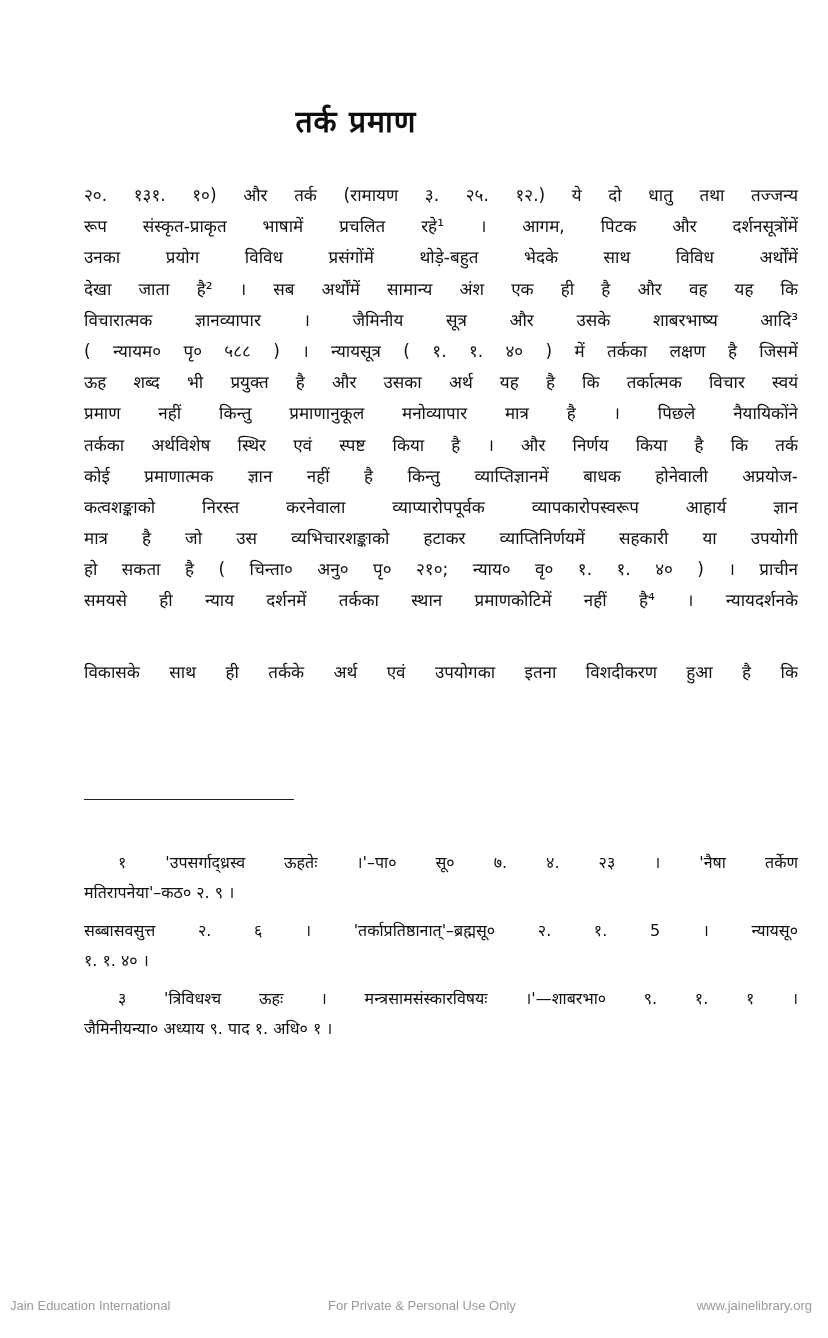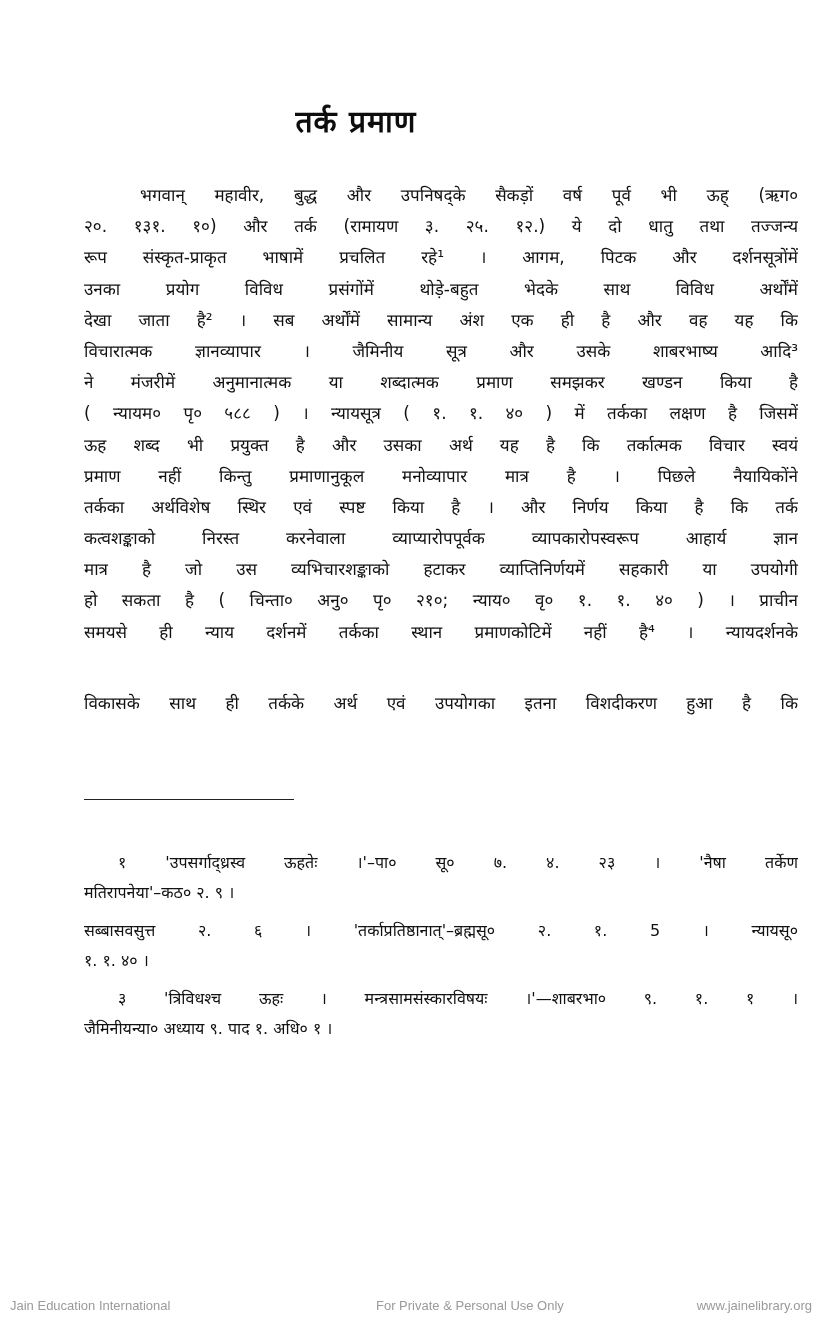--- a/index.html
+++ b/index.html
@@ -79,40 +79,39 @@
       top: 1298px;
       left: 0;
       width: 828px;
       height: 20px;
       font-family: "Liberation Sans", sans-serif;
       font-size: 13px;
       color: #9a9a9a;
     }
     .footer span { position: absolute; top: 0; }
     .footer .f-left { left: 10px; }
-    .footer .f-center { left: 328px; margin-left: 48px; }
+    .footer .f-center { left: 328px; }
     .footer .f-right { right: 16px; }
   </style>
 </head>
 <body>
 
 <h1 class="page-title">तर्क प्रमाण</h1>
 
 <div class="body-text">
-  <div class="line indent">भगवान् महावीर, बुद्ध और उपनिषद्के सैकड़ों वर्ष पूर्व भी ऊह् (ऋग०</div>
   <div class="line">२०. १३१. १०) और तर्क (रामायण ३. २५. १२.) ये दो धातु तथा तज्जन्य</div>
   <div class="line">रूप संस्कृत-प्राकृत भाषामें प्रचलित रहे¹ । आगम, पिटक और दर्शनसूत्रोंमें</div>
   <div class="line">उनका प्रयोग विविध प्रसंगोंमें थोड़े-बहुत भेदके साथ विविध अर्थोंमें</div>
   <div class="line">देखा जाता है² । सब अर्थोंमें सामान्य अंश एक ही है और वह यह कि</div>
   <div class="line">विचारात्मक ज्ञानव्यापार । जैमिनीय सूत्र और उसके शाबरभाष्य आदि³</div>
-  <div class="line">ने मंजरीमें अनुमानात्मक या शब्दात्मक प्रमाण समझकर खण्डन किया है</div>
   <div class="line">( न्यायम० पृ० ५८८ ) । न्यायसूत्र ( १. १. ४० ) में तर्कका लक्षण है जिसमें</div>
   <div class="line">ऊह शब्द भी प्रयुक्त है और उसका अर्थ यह है कि तर्कात्मक विचार स्वयं</div>
   <div class="line">प्रमाण नहीं किन्तु प्रमाणानुकूल मनोव्यापार मात्र है । पिछले नैयायिकोंने</div>
   <div class="line">तर्कका अर्थविशेष स्थिर एवं स्पष्ट किया है । और निर्णय किया है कि तर्क</div>
+  <div class="line">कोई प्रमाणात्मक ज्ञान नहीं है किन्तु व्याप्तिज्ञानमें बाधक होनेवाली अप्रयोज-</div>
   <div class="line">कत्वशङ्काको निरस्त करनेवाला व्याप्यारोपपूर्वक व्यापकारोपस्वरूप आहार्य ज्ञान</div>
   <div class="line">मात्र है जो उस व्यभिचारशङ्काको हटाकर व्याप्तिनिर्णयमें सहकारी या उपयोगी</div>
   <div class="line">हो सकता है ( चिन्ता० अनु० पृ० २१०; न्याय० वृ० १. १. ४० ) । प्राचीन</div>
   <div class="line">समयसे ही न्याय दर्शनमें तर्कका स्थान प्रमाणकोटिमें नहीं है⁴ । न्यायदर्शनके</div>
   <div class="line last">विकासके साथ ही तर्कके अर्थ एवं उपयोगका इतना विशदीकरण हुआ है कि</div>
 </div>
 
 <div class="footnote-rule"></div>
 
 <div class="footnotes">

